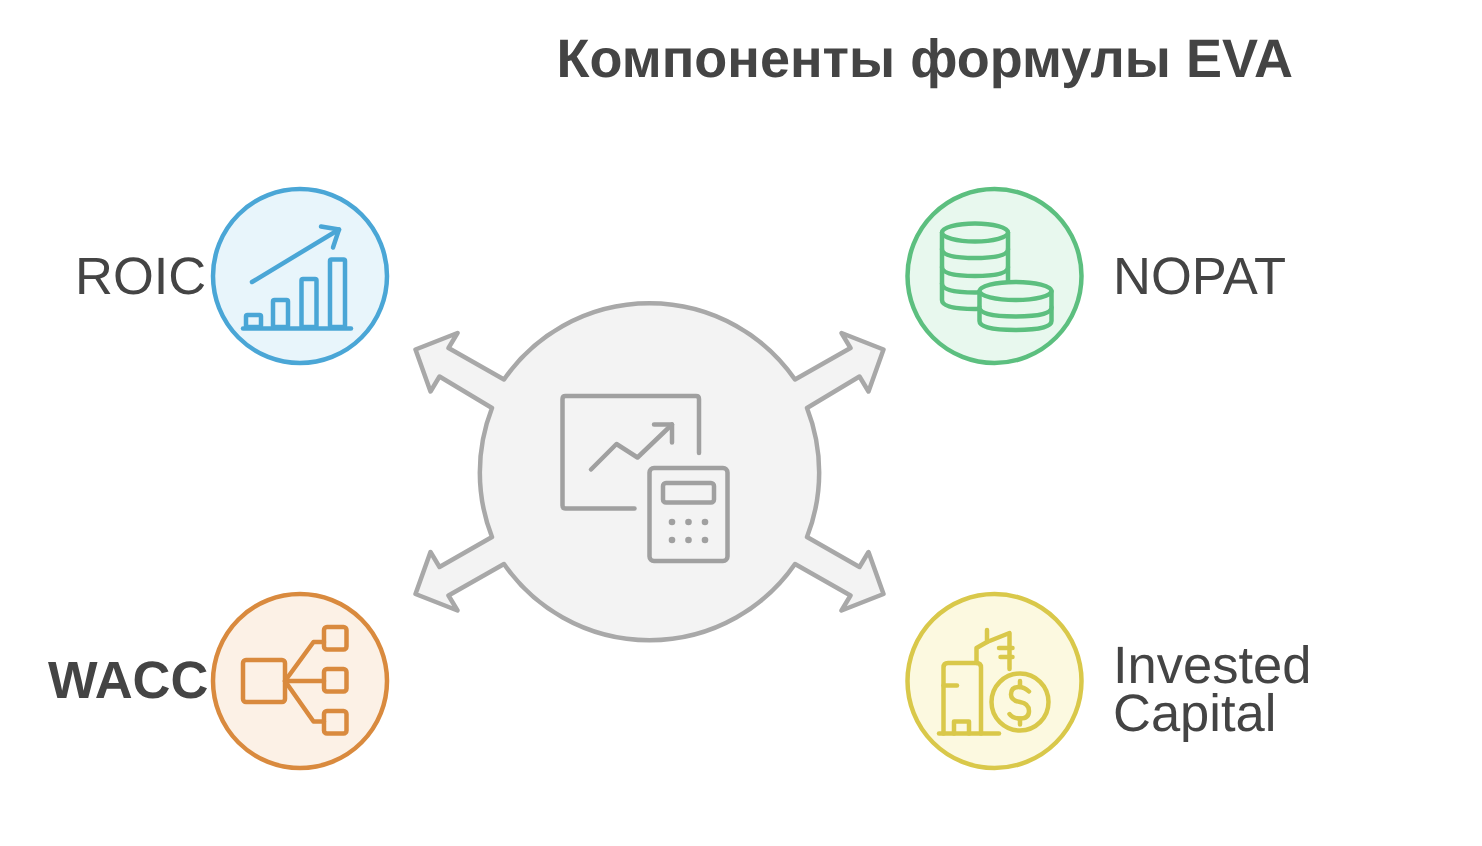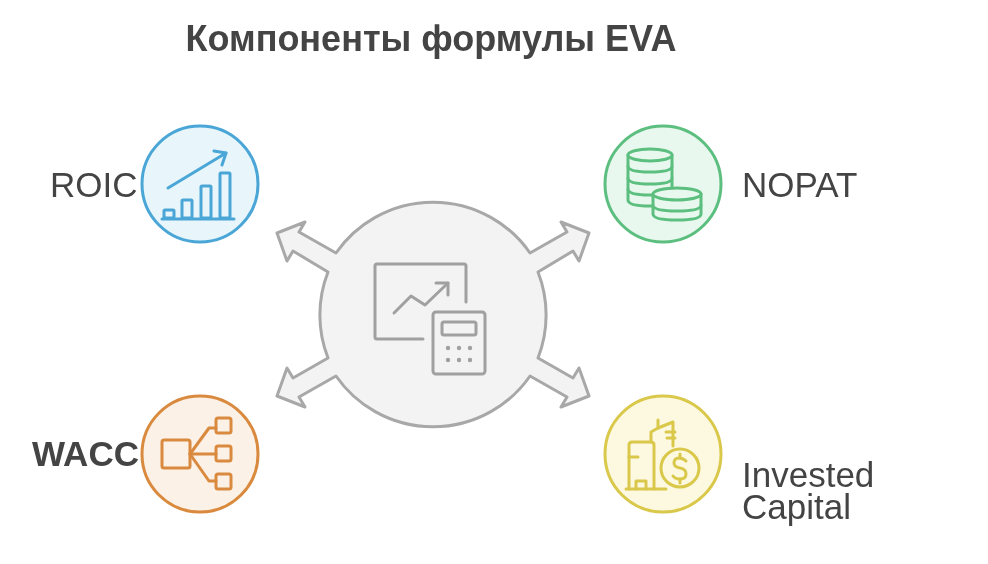--- a/index.html
+++ b/index.html
@@ -1,17 +1,17 @@
 <!DOCTYPE html>
 <html><head>
 <meta charset="utf-8">
 <style>
   html, body { margin:0; padding:0; background:#ffffff; }
   body { width:988px; height:564px; position:relative; overflow:hidden; font-family:"Liberation Sans", sans-serif; }
-  .title { position:absolute; left:0; top:18px; width:862px; text-align:center; font-size:36px; font-weight:bold; color:#444444; }
+  .title { position:absolute; left:0; top:18px; width:862px; text-align:right; font-size:36px; font-weight:bold; color:#444444; }
   .label { position:absolute; font-size:35px; color:#444444; line-height:32px; }
   svg.diagram { position:absolute; left:0; top:0; }
 </style>
 </head>
 <body>
 
 <div class="title">Компоненты формулы EVA</div>
 
 <svg class="diagram" width="988" height="564" viewBox="0 0 988 564">
 
@@ -96,13 +96,13 @@
       <circle cx="680" cy="468" r="19" fill="#fcf9e0"></circle>
       <path d="M 686 461 Q 683 458 679 458 Q 674 458 674 463 Q 674 467 680 468 Q 686 469 686 474 Q 686 479 680 479 Q 675 479 673 476"></path>
       <path d="M 680 454 L 680 458 M 680 479 L 680 483"></path>
     </g>
   </g>
 </svg>
 
 <div class="label" style="left:50px; top:169px;">ROIC</div>
 <div class="label" style="left:742px; top:169px;">NOPAT</div>
 <div class="label" style="left:32px; top:438px;font-weight:bold;">WACC</div>
-<div class="label" style="left:742px; top:459px;">Invested Capital</div>
+<div class="label" style="left:742px; top:428px;">Invested Capital</div>
 
 </body></html>

